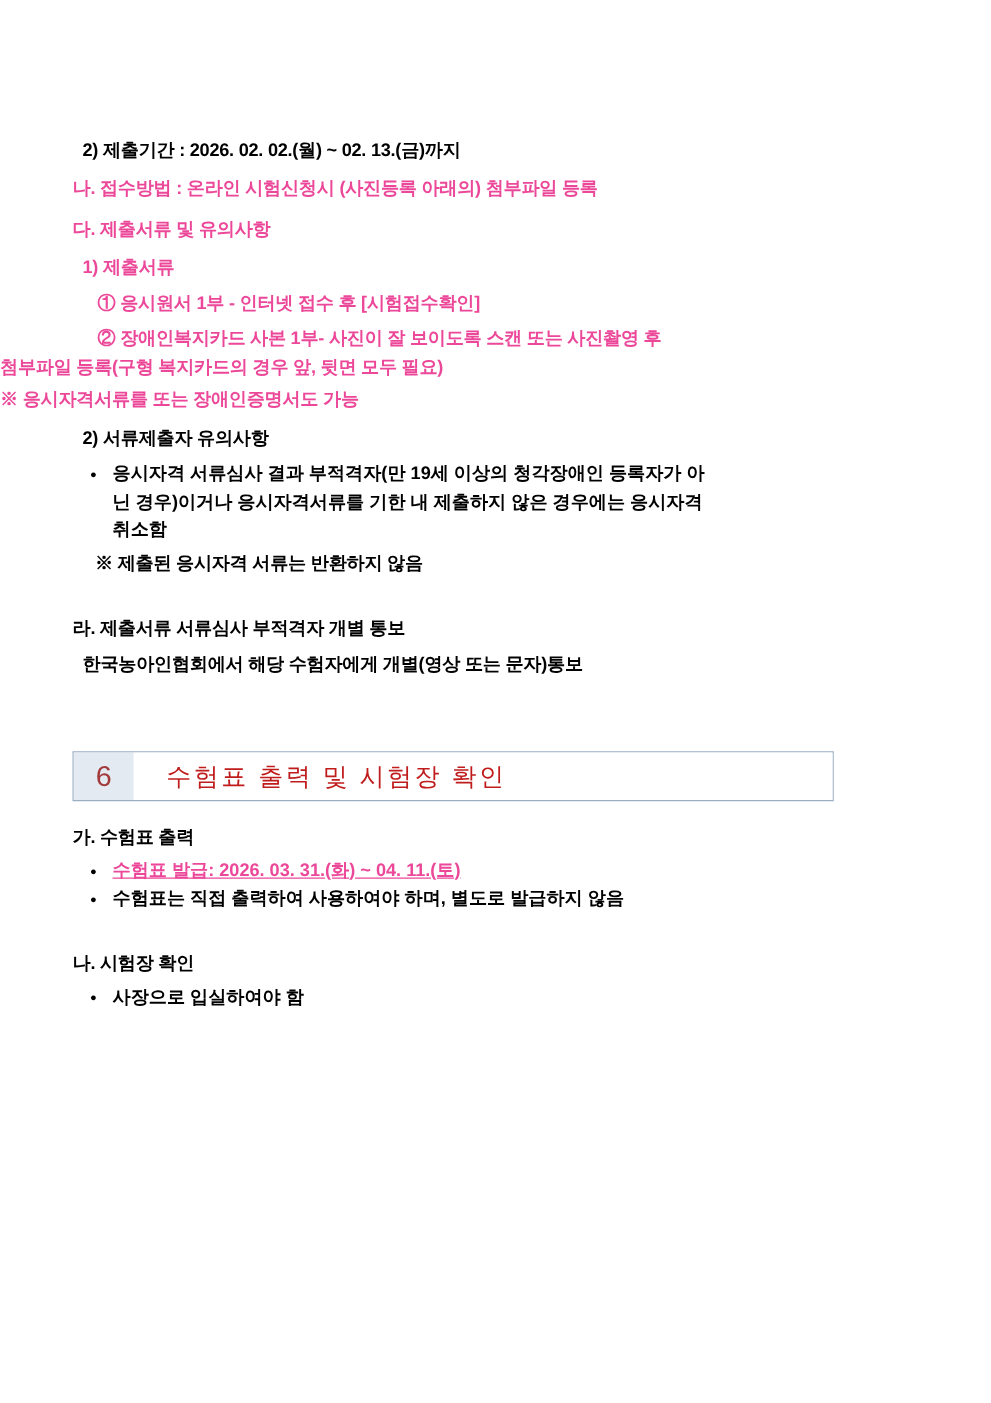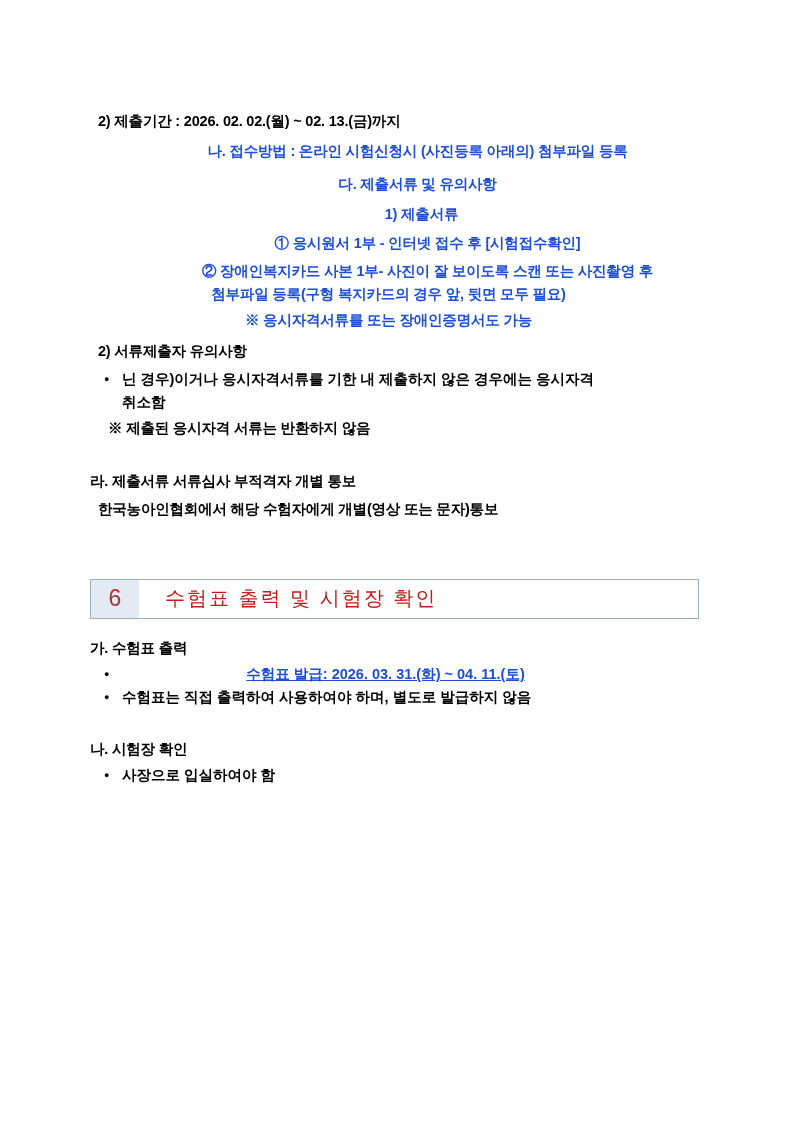--- a/index.html
+++ b/index.html
@@ -20,31 +20,30 @@
     width: 793px;
     height: 1122px;
     box-sizing: border-box;
     padding: 0;
   }
   .content {
     position: absolute;
     left: 0;
     top: 0;
     width: 713px;
-    padding-left: 32px;
   }
 
   
   .line {
     font-size: 14.5px;
     line-height: 1.55;
     letter-spacing: -0.2px;
     white-space: pre-wrap;
   }
-  .red { color: #1d4ed8; text-align: center; }
+  .red { color: #ec4899; }
   .black { color: #000000; }
   .bold { font-weight: bold; }
   .underline { text-decoration: underline; }
 
   
   .ind-1 { margin-left: 58px; }
   .ind-2 { margin-left: 66px; }
   .ind-3 { margin-left: 78px; }
   .ind-4 { }
   .bullet-row {
@@ -136,20 +135,21 @@
 
     <div class="sp-8"></div>
 
     <div class="line black bold ind-2">2) 서류제출자 유의사항</div>
 
     <div class="sp-6"></div>
 
     <div class="bullet-row" style="margin-left:72px; margin-right:96px;">
       <div class="bullet-mark">●</div>
       <div class="bullet-text black bold">
+        <div>응시자격 서류심사 결과 부적격자(만 19세 이상의 청각장애인 등록자가 아</div>
         <div>닌 경우)이거나 응시자격서류를 기한 내 제출하지 않은 경우에는 응시자격</div>
         <div>취소함</div>
       </div>
     </div>
 
     <div class="sp-4"></div>
 
     <div class="line black bold" style="margin-left:76px;">※ 제출된 응시자격 서류는 반환하지 않음</div>
 
     <div class="sp-30"></div>

